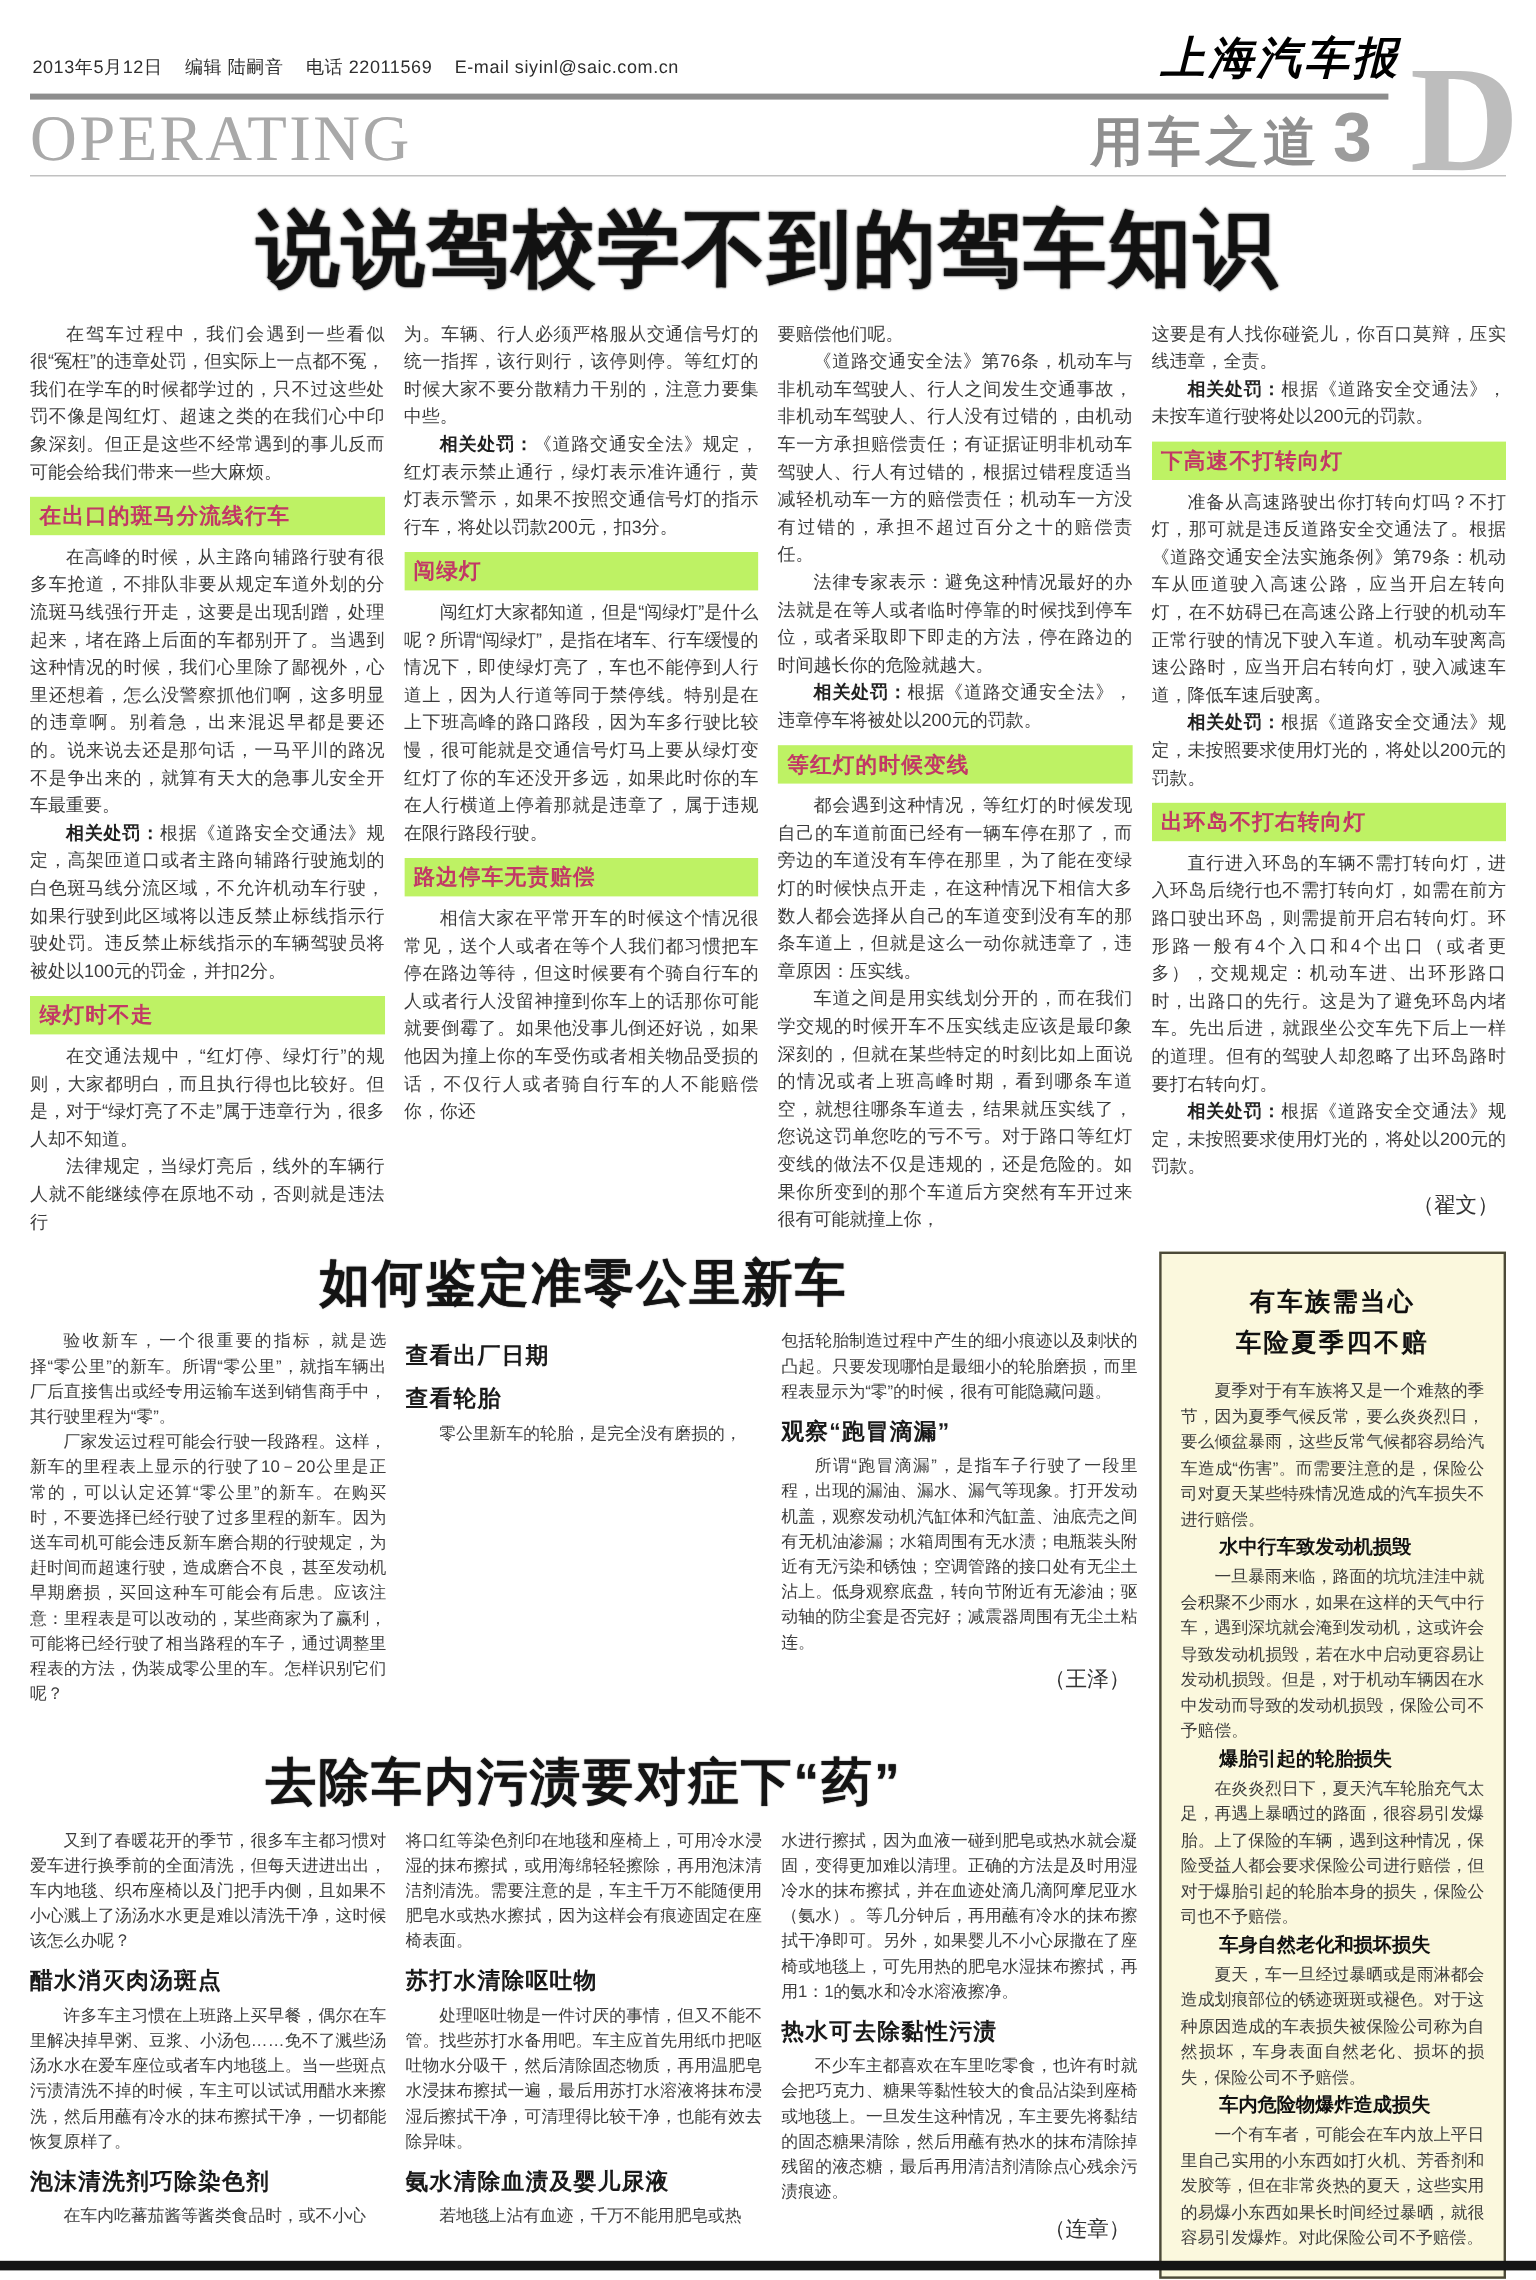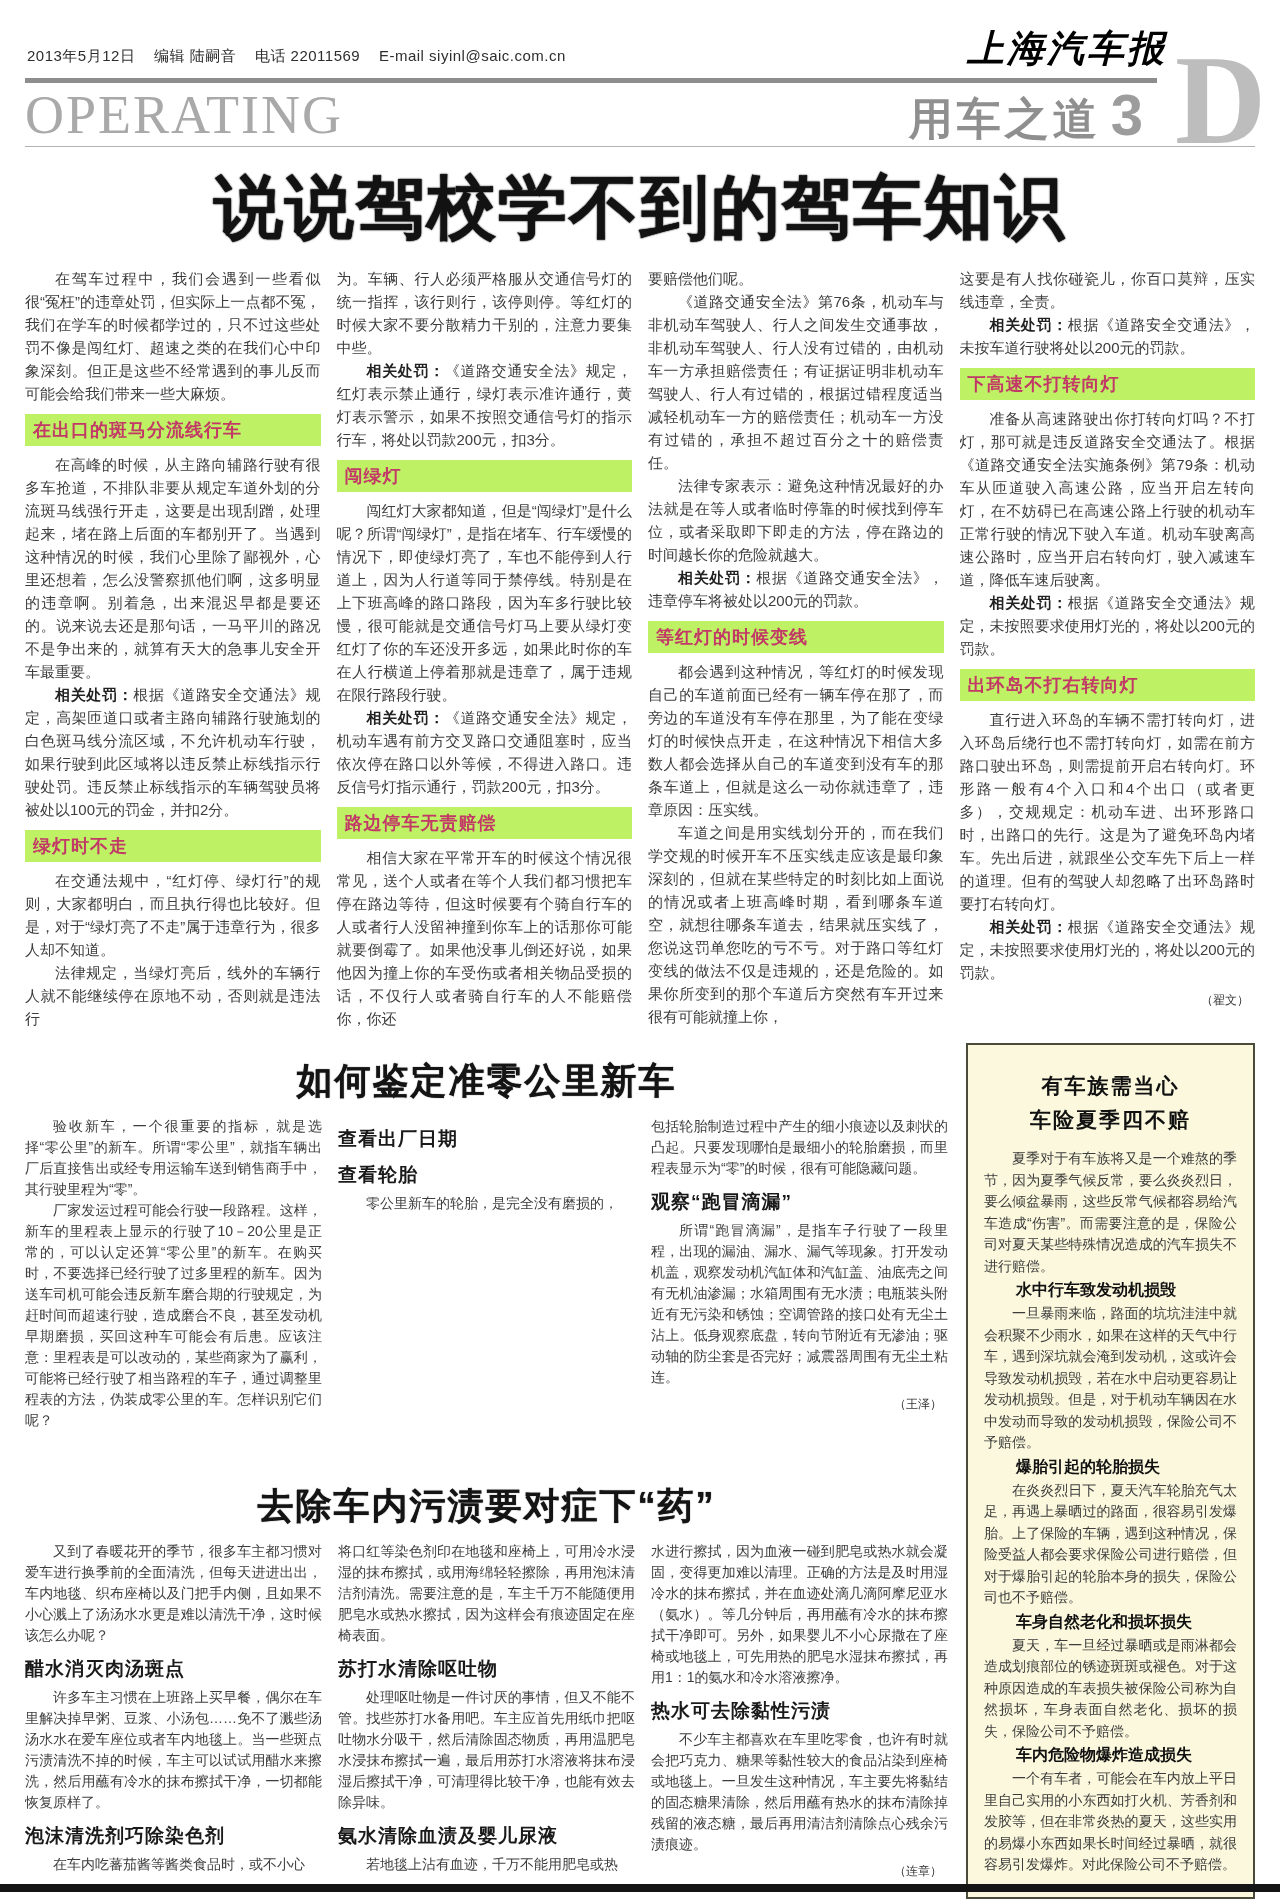--- a/index.html
+++ b/index.html
@@ -20,35 +20,35 @@
   .rule-thick{height:5px;background:#8d8d8d;margin-right:98px;}
   .section-row{display:flex;align-items:flex-end;height:58px;}
   .operating{font-family:"Liberation Serif","DejaVu Serif",serif;font-size:54px;line-height:.95;
              color:#a9a9a9;letter-spacing:2px;}
   .section-cn{margin-left:auto;font-size:44px;font-weight:bold;color:#8f8f8f;letter-spacing:4px;line-height:1;}
   .page-no{font-size:58px;font-weight:bold;color:#9c9c9c;margin:0 112px 0 10px;line-height:.9;}
   .rule-thin{height:1px;background:#b2b2b2;margin-top:5px;}
   
   .headline1{font-size:69px;font-weight:900;text-align:center;color:#121212;
              margin:15px 0 13px;letter-spacing:2px;text-shadow:0 0 1px #121212,0 0 2px #121212;}
-  .headline2{font-size:36px;font-weight:900;text-align:center;color:#141414;
-             margin:28px 0 10px;letter-spacing:2px;text-shadow:0 0 1px #141414;}
+  .headline2{font-size:42px;font-weight:900;text-align:center;color:#141414;
+             margin:12px 0 10px;letter-spacing:2px;text-shadow:0 0 1px #141414;}
   .cols{display:flex;gap:16px;overflow:hidden;}
   .cols .col{flex:1;overflow:hidden;}
   .cols4{height:762px;}
   .cols3a{height:338px;}
   .cols3b{height:400px;}
   .para{font-size:15px;line-height:23px;text-align:justify;margin:0;text-indent:2em;}
   .small .para{font-size:14px;line-height:21px;}
   .para.noind{text-indent:0;}
   .lead{font-weight:bold;color:#222;}
   .pinkh{background:#bef264;color:#c23866;font-weight:bold;font-size:18px;
          padding:4px 8px;margin:9px 0 7px;letter-spacing:1px;}
   .subh{font-size:19px;font-weight:bold;color:#1a1a1a;margin:10px 0 5px;letter-spacing:1px;}
-  .byline{text-align:right;font-size:12px;color:#333;padding-right:6px;margin-top:8px;}
+  .byline{text-align:right;font-size:18px;color:#333;padding-right:6px;margin-top:8px;}
   
   .lower{display:flex;gap:18px;}
   .main-left{width:923px;}
   
   .sidebar{flex:1;margin-top:14px;height:856px;box-sizing:border-box;overflow:hidden;
            background:#fbf8dd;border:2px solid #4c4a38;padding:14px 16px;}
   .sb-title{font-size:21px;font-weight:bold;color:#111;text-align:center;line-height:1.6;
             margin:10px 0 12px;letter-spacing:2px;}
   .sidebar .para{font-size:14px;line-height:21.5px;}
   .ssh{font-size:16px;font-weight:bold;color:#111;text-indent:2em;line-height:22px;margin:2px 0;}
@@ -89,21 +89,20 @@
           <p class="para"><span class="lead">相关处罚：</span>根据《道路安全交通法》规定，高架匝道口或者主路向辅路行驶施划的白色斑马线分流区域，不允许机动车行驶，如果行驶到此区域将以违反禁止标线指示行驶处罚。违反禁止标线指示的车辆驾驶员将被处以100元的罚金，并扣2分。</p>
           <div class="pinkh">绿灯时不走</div>
           <p class="para">在交通法规中，“红灯停、绿灯行”的规则，大家都明白，而且执行得也比较好。但是，对于“绿灯亮了不走”属于违章行为，很多人却不知道。</p>
           <p class="para">法律规定，当绿灯亮后，线外的车辆行人就不能继续停在原地不动，否则就是违法行</p>
         </div>
       <div class="col">
           <p class="para noind">为。车辆、行人必须严格服从交通信号灯的统一指挥，该行则行，该停则停。等红灯的时候大家不要分散精力干别的，注意力要集中些。</p>
           <p class="para"><span class="lead">相关处罚：</span>《道路交通安全法》规定，红灯表示禁止通行，绿灯表示准许通行，黄灯表示警示，如果不按照交通信号灯的指示行车，将处以罚款200元，扣3分。</p>
           <div class="pinkh">闯绿灯</div>
           <p class="para">闯红灯大家都知道，但是“闯绿灯”是什么呢？所谓“闯绿灯”，是指在堵车、行车缓慢的情况下，即使绿灯亮了，车也不能停到人行道上，因为人行道等同于禁停线。特别是在上下班高峰的路口路段，因为车多行驶比较慢，很可能就是交通信号灯马上要从绿灯变红灯了你的车还没开多远，如果此时你的车在人行横道上停着那就是违章了，属于违规在限行路段行驶。</p>
-          <p class="para"><span class="lead">相关处罚：</span>《道路交通安全法》规定，机动车遇有前方交叉路口交通阻塞时，应当依次停在路口以外等候，不得进入路口。违反信号灯指示通行，罚款200元，扣3分。</p>
           <div class="pinkh">路边停车无责赔偿</div>
           <p class="para">相信大家在平常开车的时候这个情况很常见，送个人或者在等个人我们都习惯把车停在路边等待，但这时候要有个骑自行车的人或者行人没留神撞到你车上的话那你可能就要倒霉了。如果他没事儿倒还好说，如果他因为撞上你的车受伤或者相关物品受损的话，不仅行人或者骑自行车的人不能赔偿你，你还</p>
         </div>
       <div class="col">
           <p class="para noind">要赔偿他们呢。</p>
           <p class="para">《道路交通安全法》第76条，机动车与非机动车驾驶人、行人之间发生交通事故，非机动车驾驶人、行人没有过错的，由机动车一方承担赔偿责任；有证据证明非机动车驾驶人、行人有过错的，根据过错程度适当减轻机动车一方的赔偿责任；机动车一方没有过错的，承担不超过百分之十的赔偿责任。</p>
           <p class="para">法律专家表示：避免这种情况最好的办法就是在等人或者临时停靠的时候找到停车位，或者采取即下即走的方法，停在路边的时间越长你的危险就越大。</p>
           <p class="para"><span class="lead">相关处罚：</span>根据《道路交通安全法》，违章停车将被处以200元的罚款。</p>
           <div class="pinkh">等红灯的时候变线</div>
           <p class="para">都会遇到这种情况，等红灯的时候发现自己的车道前面已经有一辆车停在那了，而旁边的车道没有车停在那里，为了能在变绿灯的时候快点开走，在这种情况下相信大多数人都会选择从自己的车道变到没有车的那条车道上，但就是这么一动你就违章了，违章原因：压实线。</p>

